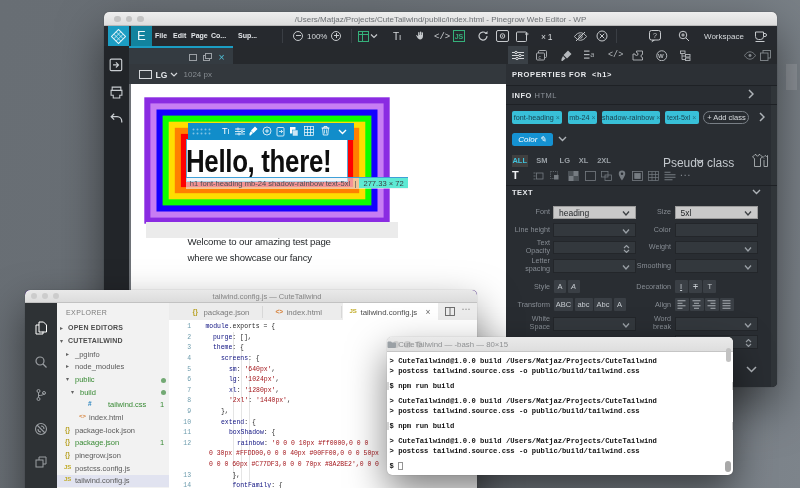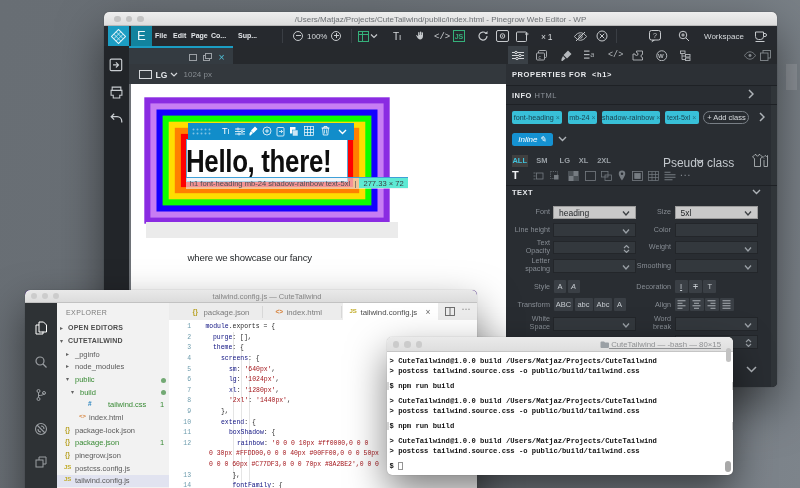--- a/index.html
+++ b/index.html
@@ -228,20 +228,21 @@
         </svg>
       <svg class="abs" style="left:150px;top:6px;" width="9" height="6" viewBox="0 0 9 6">
           <path d="M1 1l3.5 3.5L8 1" stroke="#fff" stroke-width="1.4" fill="none"></path>
         </svg>
     </div>
 
     <div class="abs" style="left:55.8px;top:92.7px;height:12.5px;background:rgba(235,237,240,.62);border-top:1px solid #3f9fd8;font-size:7.6px;color:#4a4f54;white-space:nowrap;">
       <span style="display:inline-block;padding:1.5px 3px 0 3.5px;">h1 font-heading mb-24 shadow-rainbow text-5xl&nbsp;&nbsp;|</span><span style="display:inline-block;background:#5eead4;color:#3c4043;padding:1.5px 4px 0 4px;">277.33 × 72</span>
     </div>
 
+    <div class="abs" style="left:57px;top:152.3px;font-size:9.6px;color:#26292c;letter-spacing:-.15px;">Welcome to our amazing test page</div>
     <div class="abs" style="left:57px;top:167.8px;font-size:9.6px;color:#26292c;letter-spacing:-.15px;">where we showcase our fancy</div>
   </div>
 
   <div class="abs" id="panel" style="left:402px;top:34px;width:271px;height:341px;background:#292d32;">
     <div class="abs" style="left:265px;top:18px;width:6px;height:323px;background:#303539;"></div>
 
     <div class="abs" style="left:0;top:0;width:271px;height:18px;background:#26292d;">
       <div class="abs" style="left:2px;top:0px;width:20px;height:18px;background:#3a4046;"></div>
       <svg class="abs" style="left:6px;top:3.5px;" width="12" height="11" viewBox="0 0 24 22">
           <g stroke="#e8eaec" stroke-width="1.8" fill="none">
@@ -308,21 +309,21 @@
 
     <div class="abs chip" style="left:5.6px;top:64.5px;width:50.6px;">font-heading <span>×</span></div>
     <div class="abs chip" style="left:61.7px;top:64.5px;width:29.5px;">mb-24 <span>×</span></div>
     <div class="abs chip" style="left:96px;top:64.5px;width:57.9px;">shadow-rainbow <span>×</span></div>
     <div class="abs chip" style="left:158.7px;top:64.5px;width:33.9px;">text-5xl <span>×</span></div>
     <div class="abs" style="left:197.4px;top:64.5px;width:46.1px;height:13px;border:1px solid #787e85;border-radius:7px;color:#d9dcdf;font-size:7.5px;text-align:center;line-height:11.5px;">+ Add class</div>
     <svg class="abs" style="left:253px;top:66px;" width="6" height="10" viewBox="0 0 6 10">
         <path d="M1 1l4 4-4 4" stroke="#aeb3b8" stroke-width="1.5" fill="none"></path>
       </svg>
 
-    <div class="abs" style="left:5.6px;top:86.7px;width:41.3px;height:13px;background:#1592d2;border-radius:2.5px;color:#fff;font-size:8px;font-style:italic;text-align:center;line-height:13px;">Inline ✎</div>
+    <div class="abs" style="left:5.6px;top:86.7px;width:41.3px;height:13px;background:#1592d2;border-radius:2.5px;color:#fff;font-size:8px;font-style:italic;text-align:center;line-height:13px;">Color ✎</div>
     <svg class="abs" style="left:52px;top:90px;" width="9" height="6" viewBox="0 0 9 6">
         <path d="M1 1l3.5 3.5L8 1" stroke="#aeb3b8" stroke-width="1.4" fill="none"></path>
       </svg>
 
     <div class="abs" style="left:5.6px;top:108.6px;width:16.3px;height:12px;background:#404040;color:#41c4de;font-size:7.5px;font-weight:bold;text-align:center;line-height:12px;">ALL</div>
     <div class="abs tabg" style="left:30.3px;top:108.6px;">SM</div>
     <div class="abs tabg" style="left:53.6px;top:108.6px;">LG</div>
     <div class="abs tabg" style="left:72.7px;top:108.6px;">XL</div>
     <div class="abs tabg" style="left:91.2px;top:108.6px;">2XL</div>
     <div class="abs" style="left:140.9px;top:110px;font-size:12px;color:#c3c8cd;padding-left:16px;">Pseudo class</div>
@@ -633,21 +634,21 @@
     <div class="abs cnum" style="top:182.4px;">16</div>
     <div class="abs cln" style="left:72.5px;top:182.4px;"><span class="ck">heading</span><span class="cp">: [</span><span class="cs">'Oswald'</span><span class="cp">, </span><span class="cs">'sans-serif'</span><span class="cp">],</span></div>
   </div>
 </div>
 
 <div class="abs" id="termwin" style="left:387px;top:337px;width:346px;height:137.5px;border-radius:5px;background:#ffffff;box-shadow:0 16px 38px rgba(0,0,0,.5),0 0 1px rgba(0,0,0,.4);overflow:hidden;">
   <div class="abs" style="left:0;top:0;width:346px;height:14.5px;background:linear-gradient(#eaeaea,#dedede);border-bottom:1px solid #c5c5c5;border-radius:5px 5px 0 0;">
     <div class="abs" style="left:5.5px;top:4px;width:6.5px;height:6.5px;border-radius:50%;background:#cbcbcb;"></div>
     <div class="abs" style="left:17px;top:4px;width:6.5px;height:6.5px;border-radius:50%;background:#cbcbcb;"></div>
     <div class="abs" style="left:28.5px;top:4px;width:6.5px;height:6.5px;border-radius:50%;background:#cbcbcb;"></div>
-    <div class="abs" style="left:0;top:3px;width:334px;text-align:right;font-size:7.8px;color:#8e9092;text-decoration:underline;"><svg width="9" height="7" viewBox="0 0 18 14" style="vertical-align:-1px;">
+    <div class="abs" style="left:0;top:3px;width:334px;text-align:left;font-size:7.8px;color:#8e9092;"><svg width="9" height="7" viewBox="0 0 18 14" style="vertical-align:-1px;">
           <path d="M1 3a2 2 0 012-2h5l2 2h6a2 2 0 012 2v7a2 2 0 01-2 2H3a2 2 0 01-2-2z" fill="#9aa0a5"></path>
         </svg> CuteTailwind — -bash — 80×15</div>
   </div>
   <div class="abs tl" style="top:20.4px;">&gt; CuteTailwind@1.0.0 build /Users/Matjaz/Projects/CuteTailwind</div>
   <div class="abs tl" style="top:30.1px;">&gt; postcss tailwind.source.css -o public/build/tailwind.css</div>
   <div class="abs tl" style="top:44.7px;">$ npm run build</div>
   <div class="abs tl" style="top:60.4px;">&gt; CuteTailwind@1.0.0 build /Users/Matjaz/Projects/CuteTailwind</div>
   <div class="abs tl" style="top:70.1px;">&gt; postcss tailwind.source.css -o public/build/tailwind.css</div>
   <div class="abs tl" style="top:84.7px;">$ npm run build</div>
   <div class="abs tl" style="top:100.4px;">&gt; CuteTailwind@1.0.0 build /Users/Matjaz/Projects/CuteTailwind</div>

